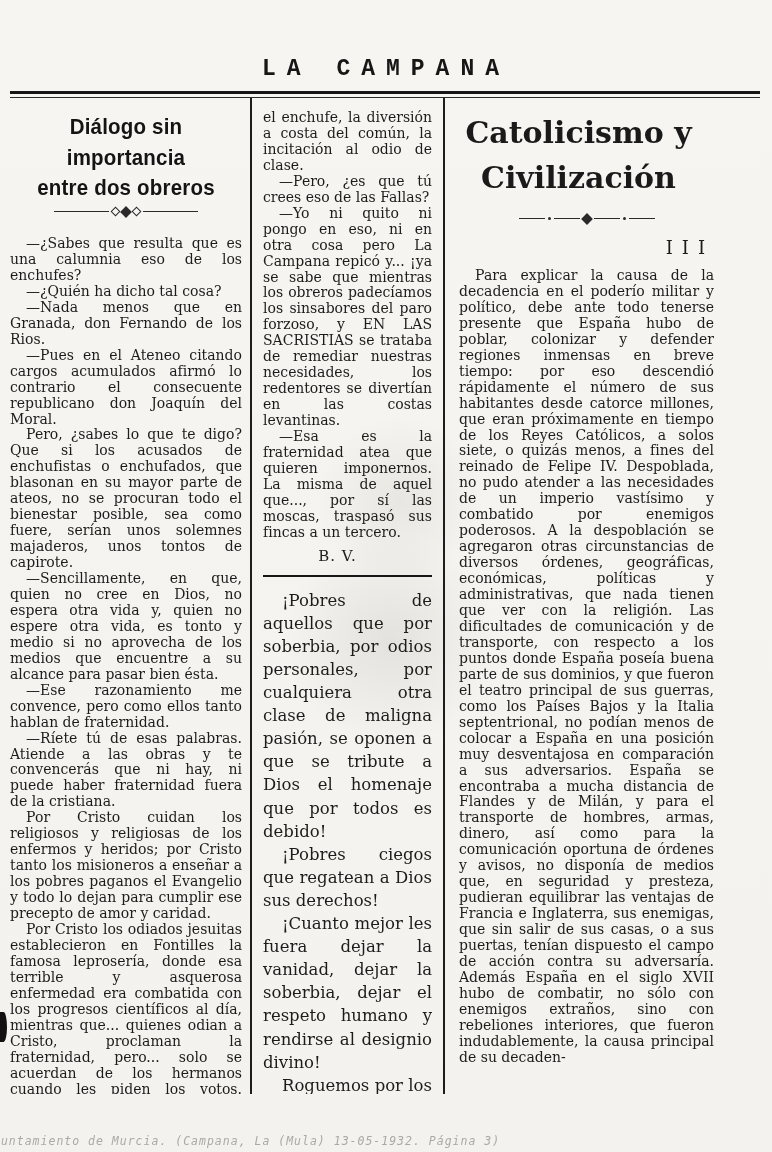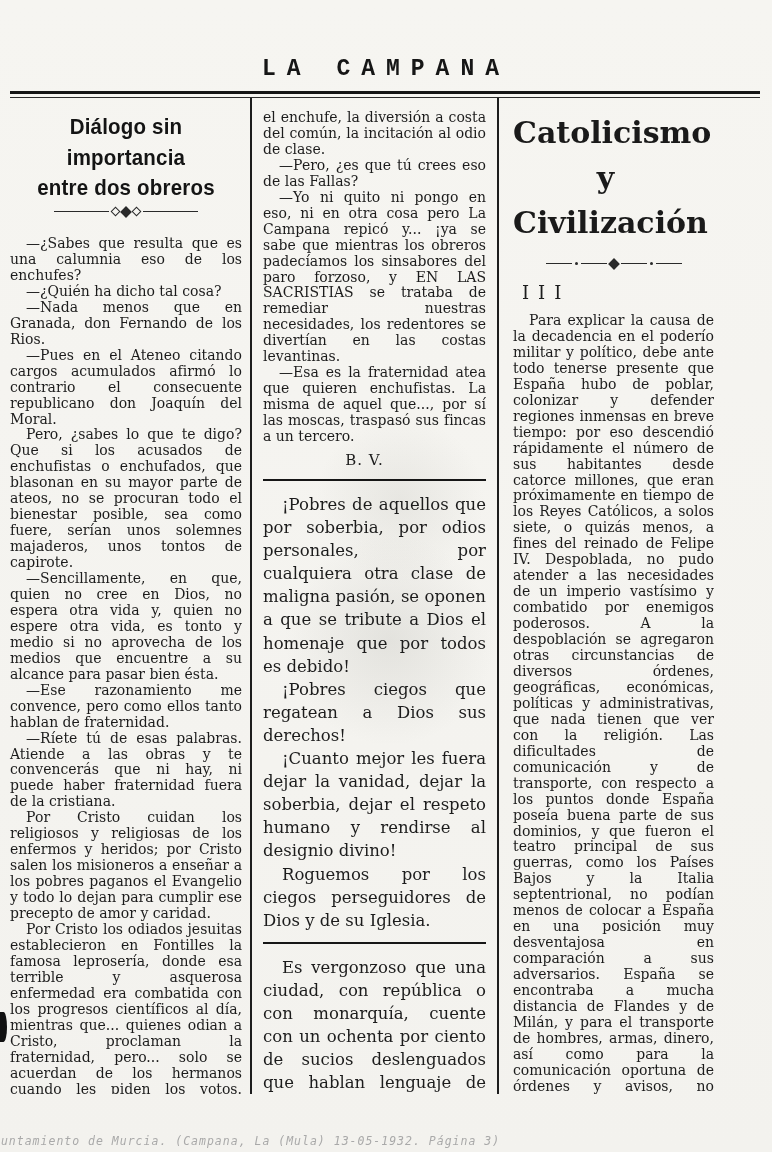--- a/index.html
+++ b/index.html
@@ -36,21 +36,21 @@
   
   .columns{
     display:flex;
     margin:0 6px 0 8px;
     height:996px;
     overflow:hidden;
   }
   .col{overflow:hidden;}
   .col-left{width:242px;padding:10px 8px 0 2px;box-sizing:border-box;}
   .col-mid{
-    width:249px;box-sizing:border-box;
+    width:195px;box-sizing:border-box;
     border-left:2px solid #1d1d1d;
     border-right:2px solid #1d1d1d;
     padding:12px 11px 0 11px;
   }
   .col-right{flex:1;padding:6px 52px 0 14px;box-sizing:border-box;}
   
   p.para{
     margin:0;
     font-size:14px;
     line-height:1.14;
@@ -78,21 +78,21 @@
   .headline-right{
     font-family:"DejaVu Serif", serif;
     font-weight:bold;
     font-size:30px;
     line-height:1.5;
     text-align:center;
     color:#1a1a1a;
     margin:6px 16px 0 0;
   }
   .section-number{
-    text-align:left;
+    text-align:right;
     font-size:18px;
     letter-spacing:9px;
     margin:14px 0 10px 0;
     text-indent:9px;
   }
   
   .ornament{
     display:flex;align-items:center;justify-content:center;
     gap:3px;margin:14px 0 12px 0;height:9px;
   }
@@ -158,31 +158,31 @@
       <div class="spacer-s"></div>
       <div>
           <p class="para">—¿Sabes que resulta que es una calumnia eso de los enchufes?</p>
           <p class="para">—¿Quién ha dicho tal cosa?</p>
           <p class="para">—Nada menos que en Granada, don Fernando de los Rios.</p>
           <p class="para">—Pues en el Ateneo citando cargos acumulados afirmó lo contrario el consecuente republicano don Joaquín del Moral.</p>
           <p class="para">Pero, ¿sabes lo que te digo? Que si los acusados de enchufistas o enchufados, que blasonan en su mayor parte de ateos, no se procuran todo el bienestar posible, sea como fuere, serían unos solemnes majaderos, unos tontos de capirote.</p>
           <p class="para">—Sencillamente, en que, quien no cree en Dios, no espera otra vida y, quien no espere otra vida, es tonto y medio si no aprovecha de los medios que encuentre a su alcance para pasar bien ésta.</p>
           <p class="para">—Ese razonamiento me convence, pero como ellos tanto hablan de fraternidad.</p>
           <p class="para">—Ríete tú de esas palabras. Atiende a las obras y te convencerás que ni hay, ni puede haber fraternidad fuera de la cristiana.</p>
-          <p class="para">Por Cristo cuidan los religiosos y religiosas de los enfermos y heridos; por Cristo salen los misioneros a enseñar a los pobres paganos el Evangelio y todo lo dejan para cumplir ese precepto de amor y caridad.</p>
+          <p class="para">Por Cristo cuidan los religiosos y religiosas de los enfermos y heridos; por Cristo tanto los misioneros a enseñar a los pobres paganos el Evangelio y todo lo dejan para cumplir ese precepto de amor y caridad.</p>
           <p class="para">Por Cristo los odiados jesuitas establecieron en Fontilles la famosa leprosería, donde esa terrible y asquerosa enfermedad era combatida con los progresos científicos al día, mientras que... quienes odian a Cristo, proclaman la fraternidad, pero... solo se acuerdan de los hermanos cuando les piden los votos. Despues... ¡ay después! no reconocen más hermano que</p>
         </div>
     </div>
 
     <div class="col col-mid">
       <div class="mid-cont">
           <p class="para">el enchufe, la diversión a costa del común, la incitación al odio de clase.</p>
           <p class="para">—Pero, ¿es que tú crees eso de las Fallas?</p>
           <p class="para">—Yo ni quito ni pongo en eso, ni en otra cosa pero La Campana repicó y... ¡ya se sabe que mientras los obreros padecíamos los sinsabores del paro forzoso, y EN LAS SACRISTIAS se trataba de remediar nuestras necesidades, los redentores se divertían en las costas levantinas.</p>
-          <p class="para">—Esa es la fraternidad atea que quieren enchufistas. La misma de aquel que..., por sí las moscas, traspasó sus fincas a un tercero.</p>
+          <p class="para">—Esa es la fraternidad atea que quieren imponernos. La misma de aquel que..., por sí las moscas, traspasó sus fincas a un tercero.</p>
         </div>
       <div class="signature">B. V.</div>
       <hr class="col-rule">
       <div class="big">
           <p class="para">¡Pobres de aquellos que por soberbia, por odios personales, por cualquiera otra clase de maligna pasión, se oponen a que se tribute a Dios el homenaje que por todos es debido!</p>
           <p class="para">¡Pobres ciegos que regatean a Dios sus derechos!</p>
           <p class="para">¡Cuanto mejor les fuera dejar la vanidad, dejar la soberbia, dejar el respeto humano y rendirse al designio divino!</p>
           <p class="para">Roguemos por los ciegos perseguidores de Dios y de su Iglesia.</p>
         </div>
       <hr class="col-rule">

